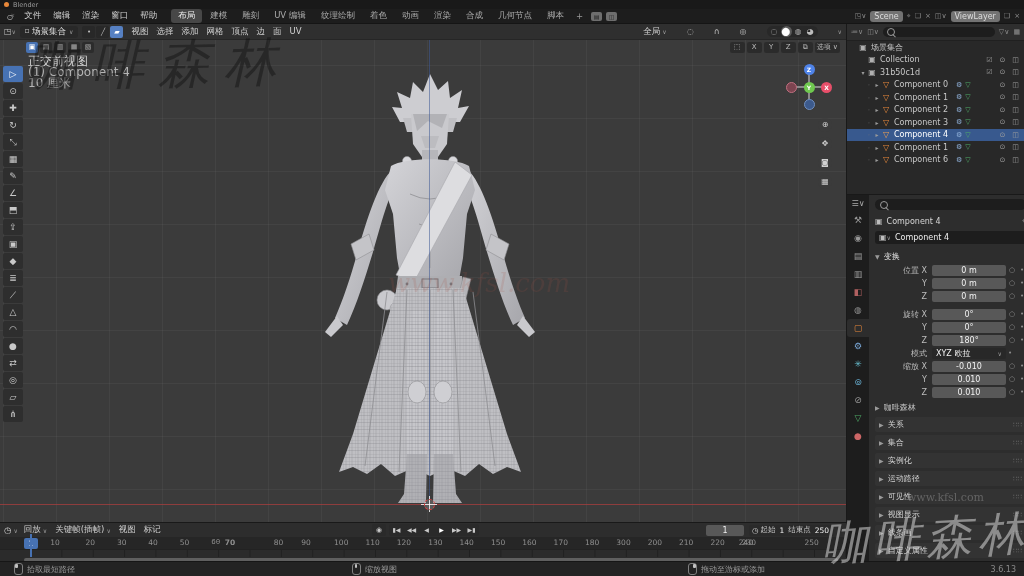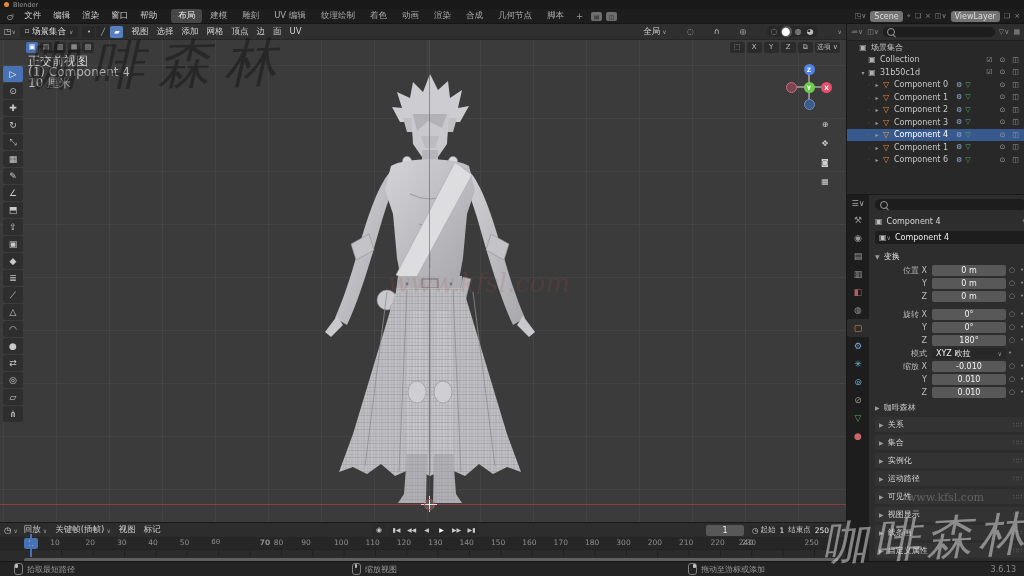--- a/index.html
+++ b/index.html
@@ -708,21 +708,21 @@
     <span class="rv">250</span>
   </div>
   <div id="tl-ruler">
     <div id="playhead-box">1</div>
   <span class="tick" style="left: 55px; text-align: right;">10</span>
       <span class="tick" style="left: 90.384px;">20</span>
       <span class="tick" style="left: 121.744px;">30</span>
       <span class="tick" style="left: 153.104px;">40</span>
       <span class="tick" style="left: 184.464px;">50</span>
       <span class="tick" style="left: 215.824px; font-family: Liberation Mono, monospace;">60</span>
-      <span class="tick" style="left: 265px; font-weight: bold;">70</span>
+      <span class="tick" style="left: 230px; font-weight: bold;">70</span>
       <span class="tick" style="left: 278.544px;">80</span>
       <span class="tick" style="left: 306px;">90</span>
       <span class="tick" style="left: 341.264px;">100</span>
       <span class="tick" style="left: 372.624px;">110</span>
       <span class="tick" style="left: 403.984px;">120</span>
       <span class="tick" style="left: 435.344px;">130</span>
       <span class="tick" style="left: 466.704px;">140</span>
       <span class="tick" style="left: 498.064px;">150</span>
       <span class="tick" style="left: 529.424px;">160</span>
       <span class="tick" style="left: 560.784px;">170</span>

